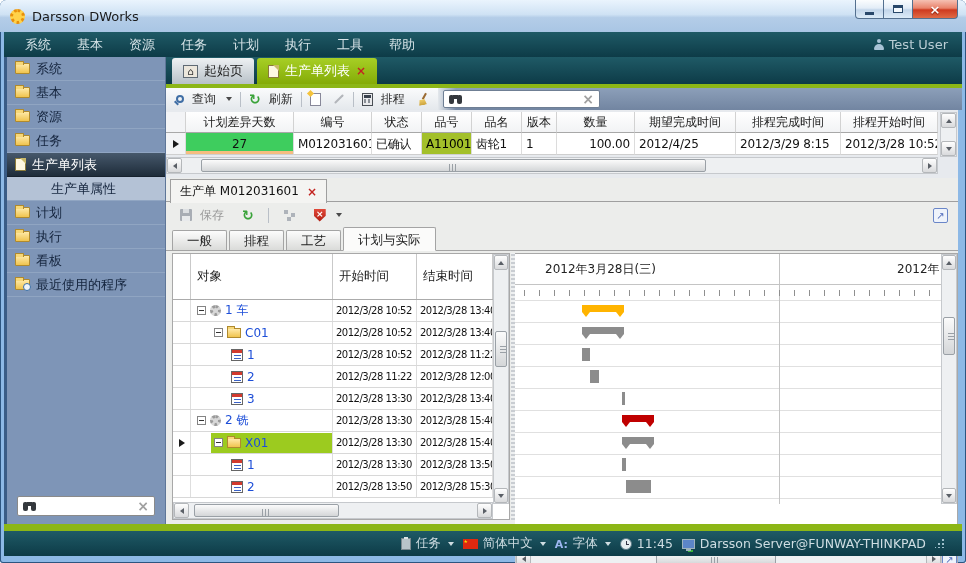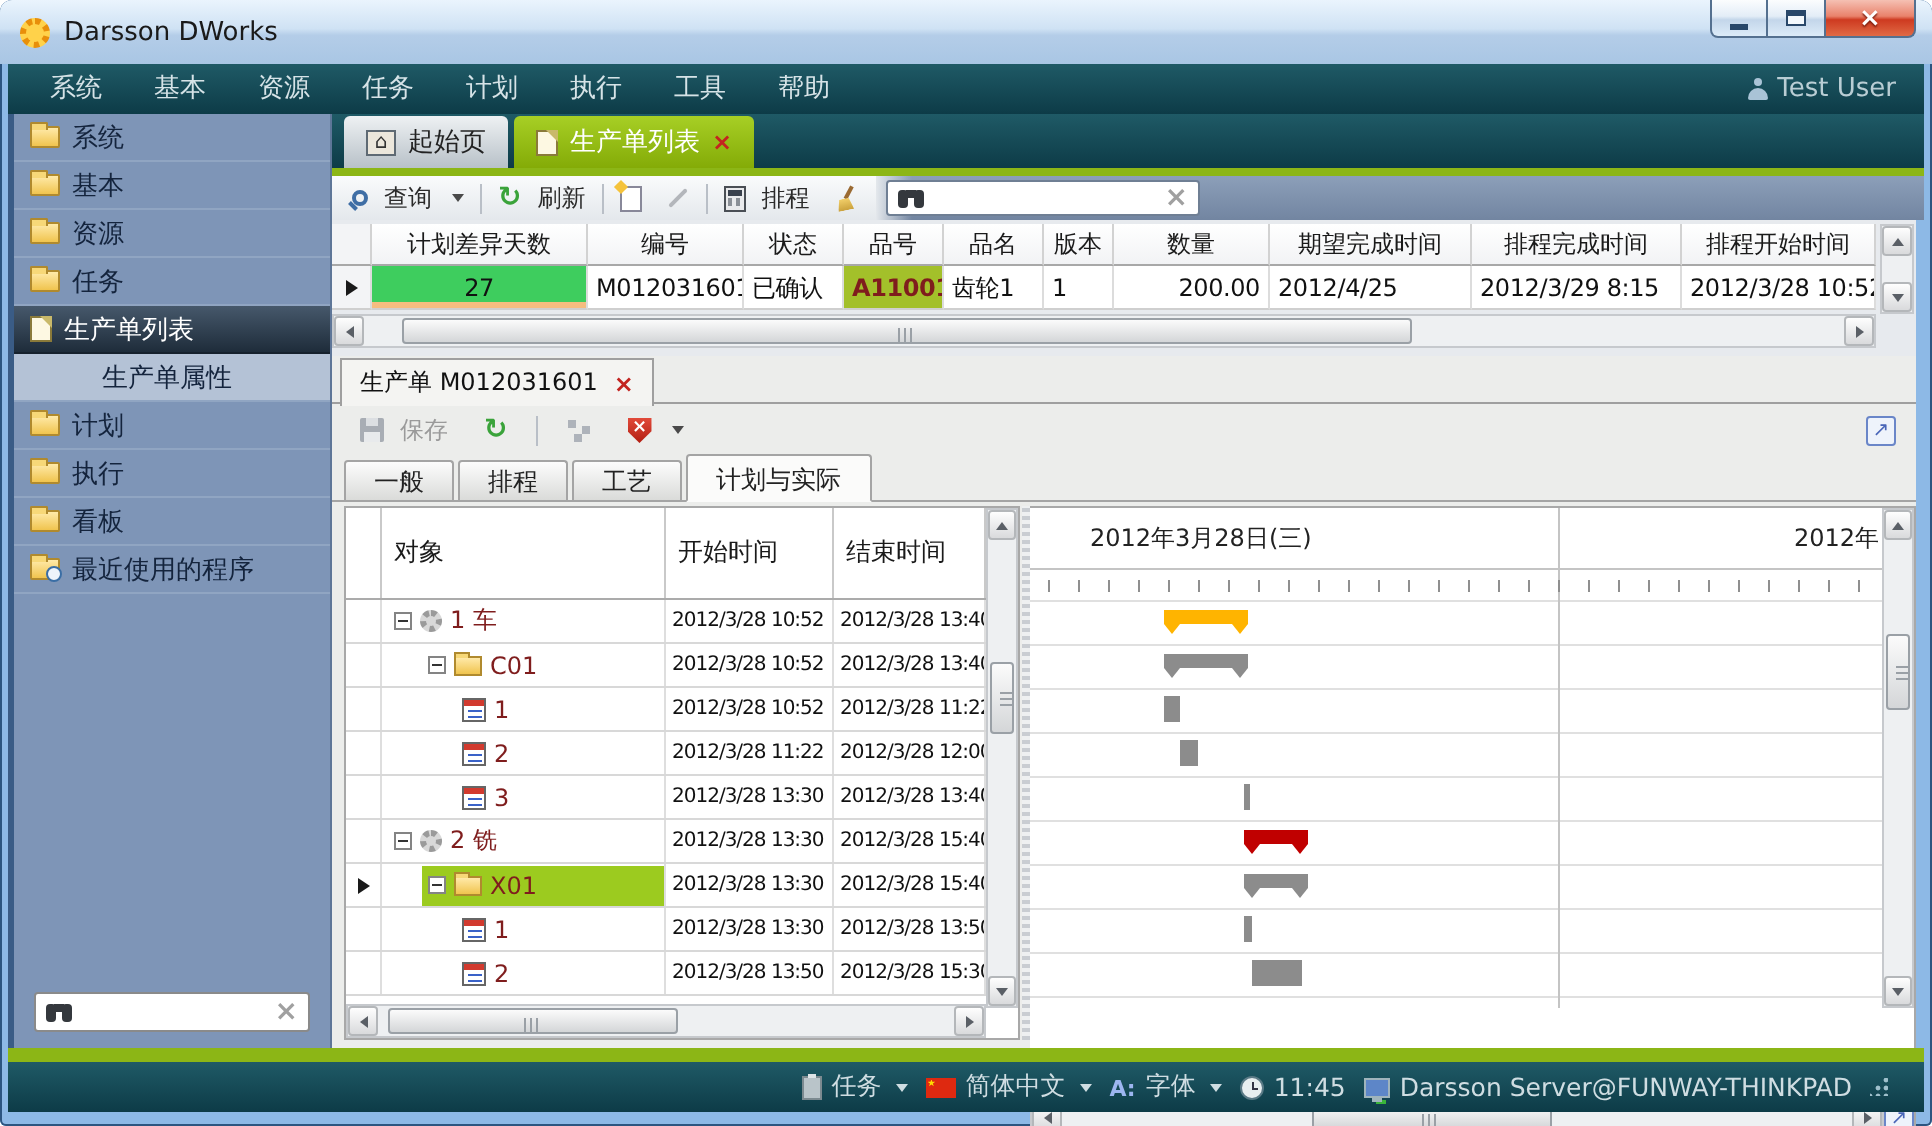--- a/index.html
+++ b/index.html
@@ -85,21 +85,21 @@
 
   
   #grid{left:166px;top:110px;width:792px;height:68px;background:#e7eaee;}
   #grid-head{position:absolute;left:0;top:2px;height:21px;display:flex;background:#fff;}
   .gh{font-size:12px;color:#1a1a1a;line-height:21px;text-align:center;border-right:1px solid #d2d2d2;border-bottom:1px solid #a8a8a8;background:linear-gradient(#ffffff,#f2f3f5);overflow:hidden;white-space:nowrap;}
   #grid-row{position:absolute;left:0;top:23px;height:22px;display:flex;background:#fff;}
   .gc{font-size:12px;color:#111;line-height:22px;padding:0 4px;border-right:1px solid #dcdcdc;border-bottom:1px solid #cfcfcf;overflow:hidden;white-space:nowrap;letter-spacing:-0.2px;}
   .gc.marker,.gh.marker{display:flex;align-items:center;justify-content:center;padding:0;background:#f3f4f6;}
   .tri-right{width:0;height:0;border-left:6px solid #1a1a1a;border-top:4px solid transparent;border-bottom:4px solid transparent;}
   .c-green{background:#3ecd5e;text-align:center;box-shadow:inset 0 -3px 0 #f5bd80;}
-  .c-olive{background:#a3c02a;color:#7f1d1d;font-weight:bold;}
+  .c-olive{background:#a3c02a;color:#000000;}
   .c-num{text-align:right;}
 
   
   .sbar{position:absolute;background:#eef0f2;border:1px solid #c6c9cd;display:block;}
   .sb-btn{position:absolute;width:15px;height:15px;background:linear-gradient(#fefefe,#d9dadc);border:1px solid #b4b7ba;border-radius:2px;display:flex;align-items:center;justify-content:center;cursor:pointer;}
   .arr-l{width:0;height:0;border-right:4px solid #5a5f66;border-top:3px solid transparent;border-bottom:3px solid transparent;}
   .arr-r{width:0;height:0;border-left:4px solid #5a5f66;border-top:3px solid transparent;border-bottom:3px solid transparent;}
   .arr-u{width:0;height:0;border-bottom:4px solid #5a5f66;border-left:3px solid transparent;border-right:3px solid transparent;}
   .arr-d{width:0;height:0;border-top:4px solid #5a5f66;border-left:3px solid transparent;border-right:3px solid transparent;}
   .sb-thumb{position:absolute;background:linear-gradient(#fbfbfb,#d4d6d8);border:1px solid #9fa 0;border:1px solid #9aa0a6;border-radius:2px;cursor:grab;}
@@ -129,21 +129,21 @@
   .th-cell{font-size:12.5px;color:#1a1a1a;display:flex;align-items:center;padding-left:6px;border-right:1px solid #c9c9c9;overflow:hidden;white-space:nowrap;}
   #tree-rows{position:absolute;left:0;top:46px;width:322px;}
   .trow{height:22px;display:flex;border-bottom:1px solid #d8d8d8;background:#fff;}
   .tcell{border-right:1px solid #dedede;overflow:hidden;white-space:nowrap;display:flex;align-items:center;}
   .t-marker{justify-content:center;}
   .t-date{font-size:10px;letter-spacing:-0.5px;color:#111;padding-left:3px;}
   .node{display:flex;align-items:center;gap:4px;flex:1;height:20px;padding:0 3px;}
   .node.sel{background:#9ccb1f;}
   .expbox{width:9px;height:9px;background:#fff;border:1px solid #848484;position:relative;flex:none;cursor:pointer;}
   .expbox::after{content:"";position:absolute;left:1px;top:3px;width:5px;height:1px;background:#333;}
-  .node-label{font-size:12px;color:#7f1d1d;}
+  .node-label{font-size:12px;color:#1d4ed8;}
   .icon-gear{width:11px;height:11px;border:3px dotted #9a9a9a;border-radius:50%;background:#d8d8d8;flex:none;}
   .icon-task{width:12px;height:12px;background:#fff;border:1px solid #666;position:relative;flex:none;}
   .icon-task::before{content:"";position:absolute;left:0;top:0;width:100%;height:3px;background:#d23a2e;}
   .icon-task::after{content:"";position:absolute;left:2px;top:5px;width:7px;height:4px;background:repeating-linear-gradient(0deg,#3a62c8 0 1px,transparent 1px 3px);}
   .tfolder{width:14px;height:10px;background:linear-gradient(#ffe9a8,#f0c44e);border:1px solid #b08a2e;position:relative;flex:none;}
   .tfolder::before{content:"";position:absolute;left:-1px;top:-3px;width:6px;height:2px;background:#f7d878;border:1px solid #b08a2e;border-bottom:none;}
 
   
   #splitter{position:absolute;left:345px;top:75px;width:4px;height:267px;background:repeating-linear-gradient(0deg,#c9cdd2 0 2px,#eef0f1 2px 4px);cursor:col-resize;}
   #gantt-pane{position:absolute;left:349px;top:75px;width:443px;height:315px;background:#fff;border:1px solid #a8a8a8;border-left:none;}
@@ -336,21 +336,21 @@
     <div id="grid-row">
         <span class="gc marker" style="width: 20px;">
           <i class="tri-right"></i>
         </span>
         <span class="gc c-green" style="width: 108px;">27</span>
         <span class="gc " style="width: 78px;">M012031601</span>
         <span class="gc " style="width: 50px;">已确认</span>
         <span class="gc c-olive" style="width: 50px;">A11001</span>
         <span class="gc " style="width: 50px;">齿轮1</span>
         <span class="gc " style="width: 35px;">1</span>
-        <span class="gc c-num" style="width: 78px;">200.00</span>
+        <span class="gc c-num" style="width: 78px;">100.00</span>
         <span class="gc " style="width: 101px;">2012/4/25</span>
         <span class="gc " style="width: 105px;">2012/3/29 8:15</span>
         <span class="gc " style="width: 97px;">2012/3/28 10:52</span>
       </div>
     <div class="sbar" style="left:0;top:47px;width:772px;height:17px;">
       <span class="sb-btn" style="left:0;top:0;">
           <i class="arr-l"></i>
         </span>
       <span class="sb-btn" style="right:0;top:0;">
           <i class="arr-r"></i>

